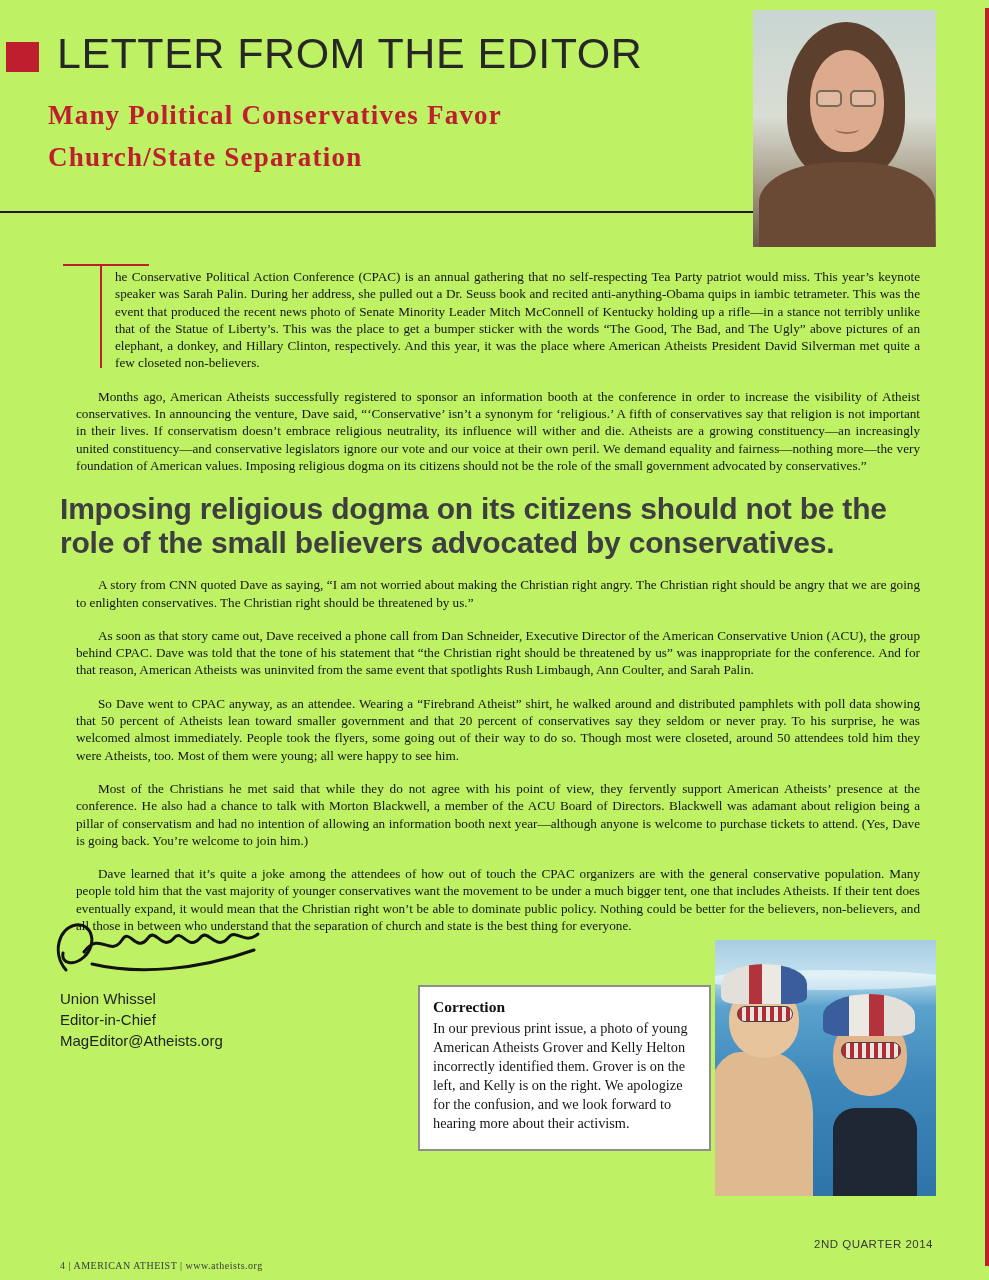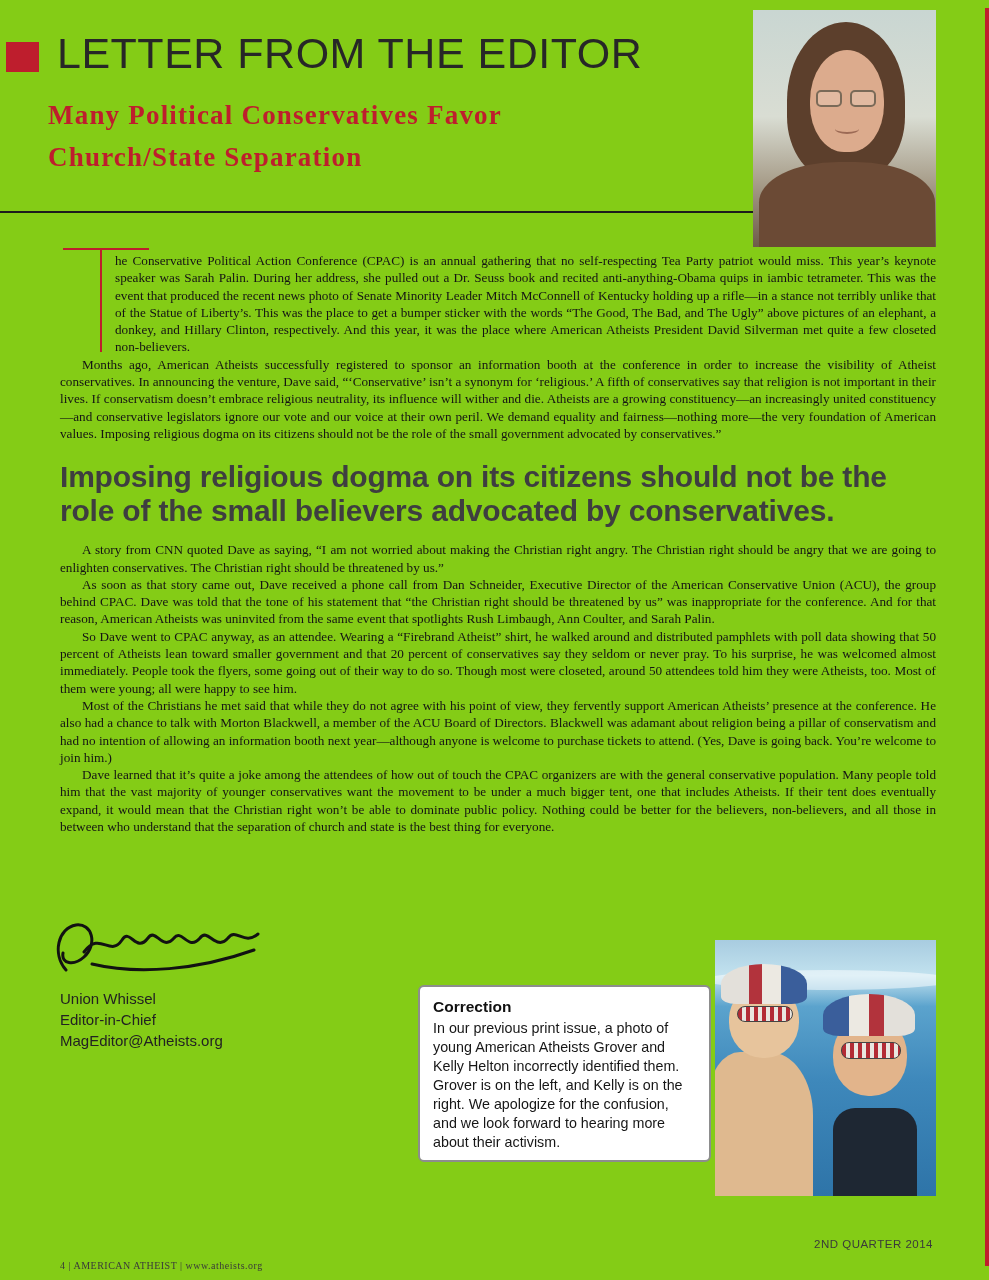--- a/index.html
+++ b/index.html
@@ -4,21 +4,21 @@
 <style>
   :root{
     --accent:#BE1E2D;
     --ink:#1b1b1b;
     --pull:#3E3E40;
   }
   *{margin:0;padding:0;box-sizing:border-box;}
   html,body{background:#ffffff;}
   body{width:989px;height:1280px;position:relative;font-family:"Liberation Serif",serif;color:var(--ink);overflow:hidden;}
 
-  .page{position:relative;width:989px;height:1280px;background:#84cc16;}
+  .page{position:relative;width:989px;height:1280px;background:#bef264;}
 
   .edge-strip{position:absolute;right:0;top:8px;width:4px;height:1258px;background:var(--accent);}
 
   
   .red-square{position:absolute;left:6px;top:42px;width:33px;height:30px;background:var(--accent);}
   .kicker{position:absolute;left:57px;top:30px;font-family:"Liberation Sans",sans-serif;font-weight:400;
           font-size:43px;line-height:46px;color:#272727;letter-spacing:.5px;white-space:nowrap;}
   .title{position:absolute;left:48px;top:94px;font-family:"Liberation Serif",serif;font-weight:bold;
          font-size:27px;line-height:42px;color:var(--accent);letter-spacing:1.2px;}
   .header-rule{position:absolute;left:0;top:211px;width:753px;height:2px;background:#1c1c1c;}
@@ -30,36 +30,36 @@
   .p-hair{left:34px;top:12px;width:118px;height:158px;background:#5c3f2c;border-radius:52% 52% 42% 42%;}
   .p-face{left:57px;top:40px;width:74px;height:102px;background:#dcab8d;border-radius:50% 50% 46% 46%;}
   .p-glass-l{left:63px;top:80px;width:26px;height:17px;border:2px solid #7a6a58;border-radius:5px;background:rgba(255,255,255,.18);}
   .p-glass-r{left:97px;top:80px;width:26px;height:17px;border:2px solid #7a6a58;border-radius:5px;background:rgba(255,255,255,.18);}
   .p-smile{left:82px;top:114px;width:24px;height:10px;border-bottom:2px solid #9c6a55;border-radius:50%;}
   .p-body{left:6px;top:152px;width:176px;height:90px;background:#6b4a35;border-radius:45% 45% 0 0;}
 
   
   .article{position:absolute;left:60px;top:252px;width:876px;font-size:13.2px;line-height:17.3px;
            text-align:justify;color:#141414;}
-  .article p{margin:0;text-indent:22px;}
+  .article p{margin:16px;text-indent:22px;}
   .article p.lead{text-indent:0;margin-left:55px;position:relative;}
   .t-h{position:absolute;left:-52px;top:-4px;width:86px;height:2px;background:var(--accent);}
   .t-v{position:absolute;left:-15px;top:-4px;width:2px;height:104px;background:var(--accent);}
 
   .pullquote{font-family:"Liberation Sans",sans-serif;font-weight:bold;font-size:30px;line-height:34px;
              color:var(--pull);text-align:left;margin:18px 0 13px 0;letter-spacing:-.2px;}
 
   
   .signature{position:absolute;left:46px;top:912px;}
   .editor-block{position:absolute;left:60px;top:988px;font-family:"Liberation Sans",sans-serif;
                 font-size:15px;line-height:21px;color:#222;}
 
   
-  .correction{position:absolute;left:418px;top:985px;width:293px;border:2px solid #8d8d8d;border-radius:6px;
-              padding:11px 13px 8px 13px;background:#fff;font-family:Liberation Sans, sans-serif;}
+  .correction{position:absolute;left:418px;top:985px;width:293px;border:2px solid #8d8d8d;border-radius:0;
+              padding:11px 13px 16px 13px;background:#fff;font-family:Liberation Serif, serif;}
   .correction-title{font-weight:bold;font-size:15.5px;color:#111;margin-bottom:3px;}
   .correction-body{font-size:14.3px;line-height:19px;color:#161616;}
 
   
   .kids{position:absolute;left:715px;top:940px;width:221px;height:256px;overflow:hidden;
         background:linear-gradient(180deg,#a8cce0 0%,#c2e2ef 14%,#5ba3cd 26%,#3e88bb 55%,#2e74a8 100%);}
   .kids *{position:absolute;}
   .k-splash{left:-10px;top:30px;width:250px;height:20px;background:rgba(255,255,255,.5);border-radius:50%;}
   .k-shoulder-left{left:-6px;top:112px;width:104px;height:150px;background:#dfb98f;border-radius:30% 42% 0 0;}
   .k-head-left{left:14px;top:44px;width:70px;height:74px;border-radius:48%;background:#e7c49c;}

